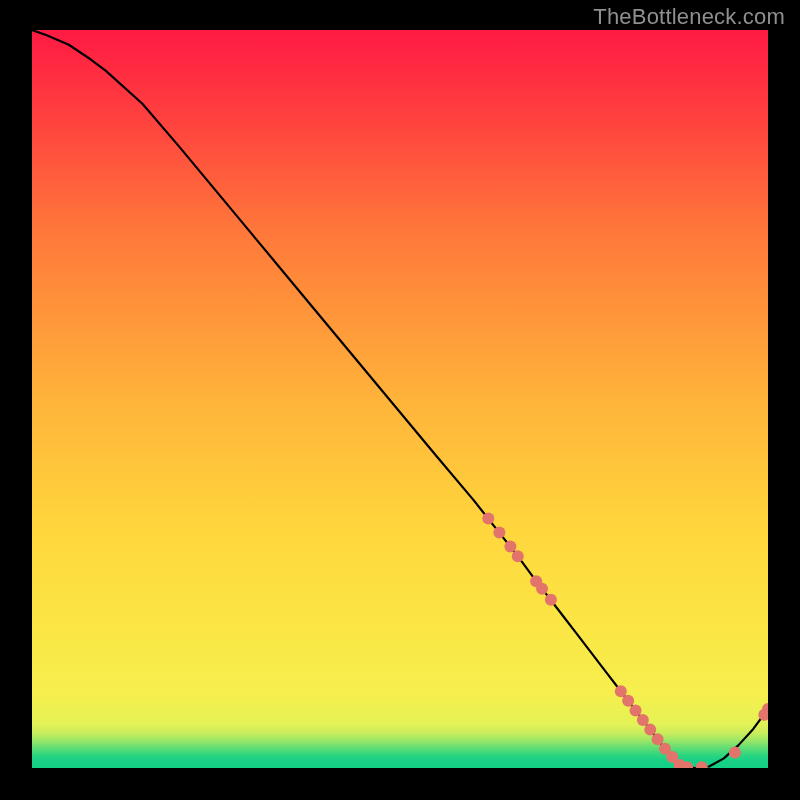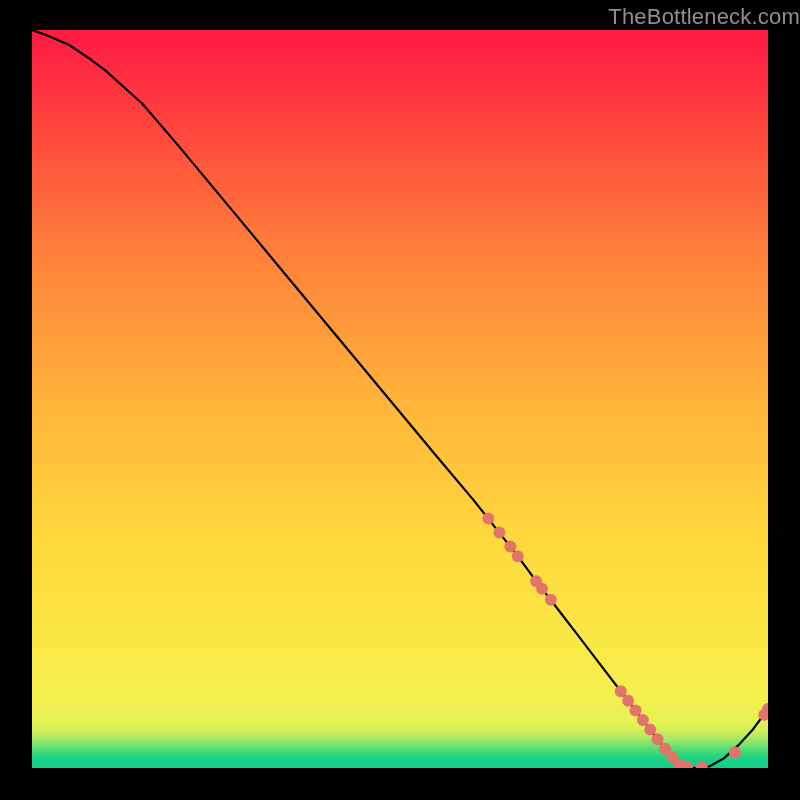--- a/index.html
+++ b/index.html
@@ -13,21 +13,21 @@
   }
   .outer {
     position: relative;
     width: 800px;
     height: 800px;
     background: #000000;
   }
   .watermark {
     position: absolute;
     top: 4px;
-    right: 0;
+    right: 15px;
     color: #8f8f8f;
     font-size: 22px;
     font-weight: 500;
     letter-spacing: 0.2px;
     z-index: 20;
   }
   .plot-frame {
     position: absolute;
     left: 32px;
     top: 30px;

